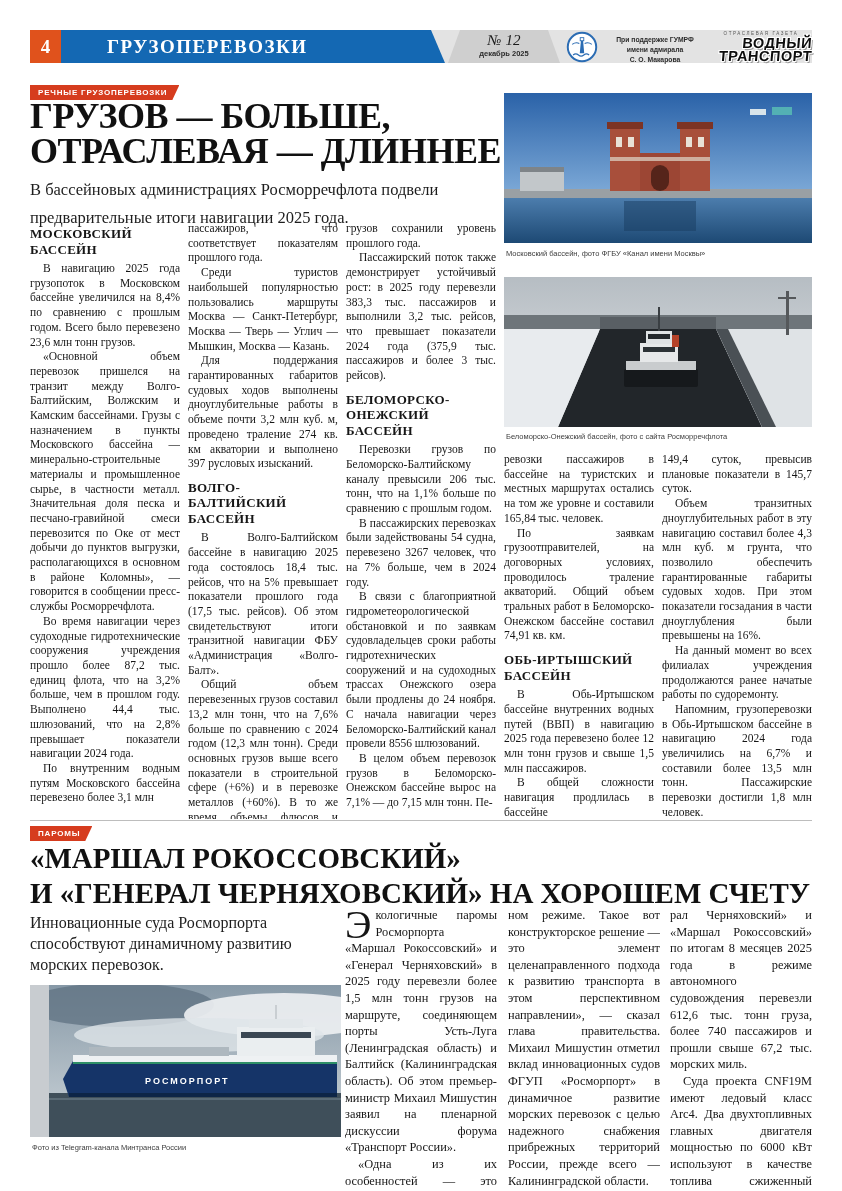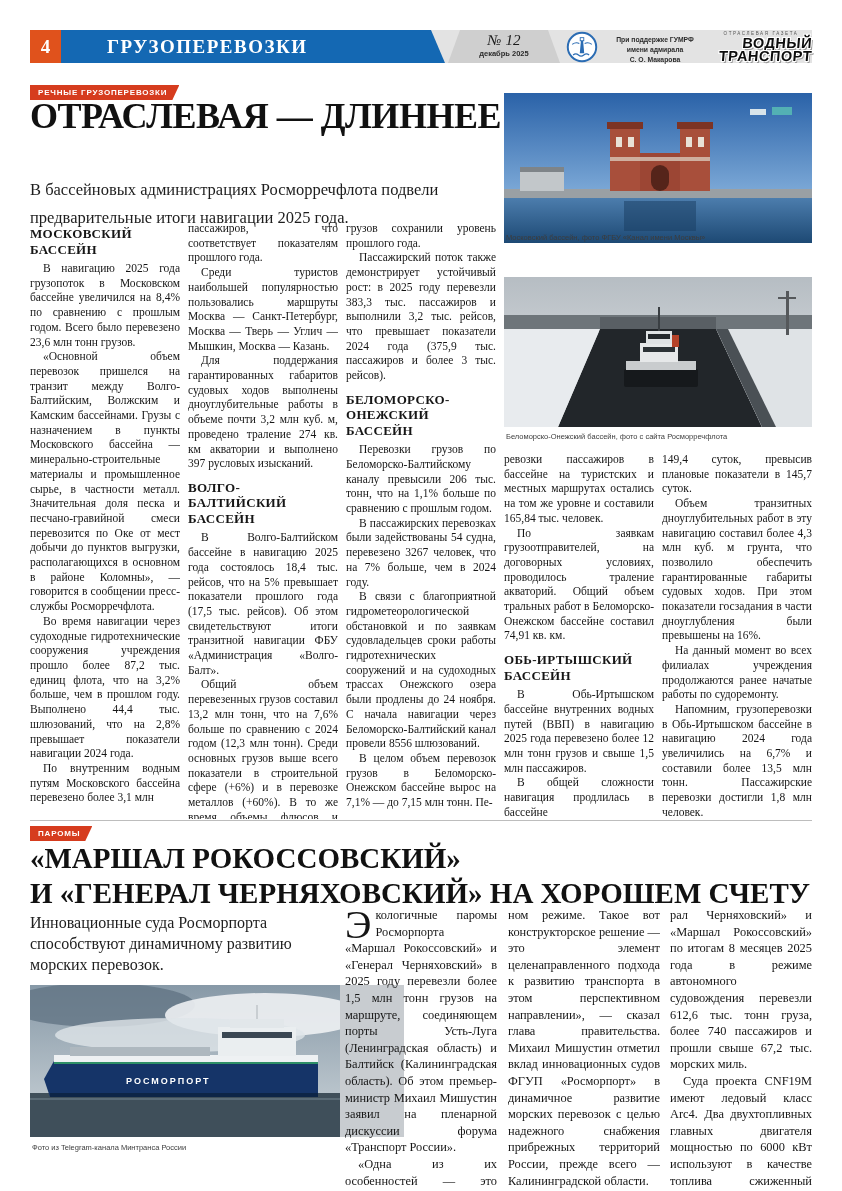--- a/index.html
+++ b/index.html
@@ -79,20 +79,21 @@
     <div>С. О. Макарова</div>
   </div>
   <div class="masthead">
     <div class="tagline">ОТРАСЛЕВАЯ ГАЗЕТА</div>
     <div class="m-line">ВОДНЫЙ</div>
     <div class="m-line">ТРАНСПОРТ</div>
   </div>
 
   <div class="tag" style="left:30px;top:85px;">РЕЧНЫЕ ГРУЗОПЕРЕВОЗКИ</div>
   <div class="headline h1a">
+    <div>ГРУЗОВ — БОЛЬШЕ,</div>
     <div>ОТРАСЛЕВАЯ — ДЛИННЕЕ</div>
   </div>
   <div class="lede lede1">В бассейновых администрациях Росморречфлота подвели предварительные итоги навигации 2025 года.</div>
 
   <div class="photo" style="left:504px;top:93px;width:308px;height:150px;">
     <svg width="308" height="150" viewBox="0 0 308 150">
       <defs>
         <linearGradient id="sky1" x1="0" y1="0" x2="0" y2="1">
           <stop offset="0" stop-color="#2a62a8"></stop>
             <stop offset="0.75" stop-color="#87b2dd"></stop>
@@ -121,21 +122,21 @@
         <rect x="173" y="29" width="36" height="7" fill="#7c3425"></rect>
         <rect x="112" y="44" width="6" height="10" fill="#e8e2d8"></rect>
         <rect x="124" y="44" width="6" height="10" fill="#e8e2d8"></rect>
         <rect x="182" y="44" width="6" height="10" fill="#e8e2d8"></rect>
         <rect x="194" y="44" width="6" height="10" fill="#e8e2d8"></rect>
         <rect x="106" y="64" width="100" height="4" fill="#e0d8cc" opacity="0.7"></rect>
       </g>
       <rect x="120" y="108" width="72" height="30" fill="#173c5f" opacity="0.5"></rect>
     </svg>
   </div>
-  <div class="caption" style="left:506px;top:233px;">Московский бассейн, фото ФГБУ «Канал имени Москвы»</div>
+  <div class="caption" style="left:506px;top:249px;">Московский бассейн, фото ФГБУ «Канал имени Москвы»</div>
 
   <div class="photo" style="left:504px;top:277px;width:308px;height:150px;">
     <svg width="308" height="150" viewBox="0 0 308 150">
       <defs>
         <linearGradient id="sky2" x1="0" y1="0" x2="0" y2="1">
           <stop offset="0" stop-color="#b6bdc3"></stop>
             <stop offset="1" stop-color="#e2e5e7"></stop>
         </linearGradient>
       </defs>
       <rect width="308" height="150" fill="url(#sky2)"></rect>
@@ -203,21 +204,21 @@
 
   <div class="divider" style="top:820px;"></div>
 
   <div class="tag" style="left:30px;top:826px;">ПАРОМЫ</div>
   <div class="headline h2a">
     <div>«МАРШАЛ РОКОССОВСКИЙ»</div>
     <div>И «ГЕНЕРАЛ ЧЕРНЯХОВСКИЙ» НА ХОРОШЕМ СЧЕТУ</div>
   </div>
   <div class="lede lede2">Инновационные суда Росморпорта способствуют динамичному развитию морских перевозок.</div>
 
-  <div class="photo" style="left:30px;top:985px;width:374px;height:152px;">
+  <div class="photo" style="left:30px;top:985px;width:292px;height:152px;padding-left:19px;">
     <svg width="310" height="152" viewBox="0 0 310 152">
       <defs>
         <linearGradient id="sky3" x1="0" y1="0" x2="0" y2="1">
           <stop offset="0" stop-color="#8799a7"></stop>
             <stop offset="1" stop-color="#cdd5da"></stop>
         </linearGradient>
       </defs>
       <rect width="310" height="152" fill="url(#sky3)"></rect>
       <g>
         <ellipse cx="70" cy="20" rx="95" ry="22" fill="#5f7181" opacity="0.75"></ellipse>

